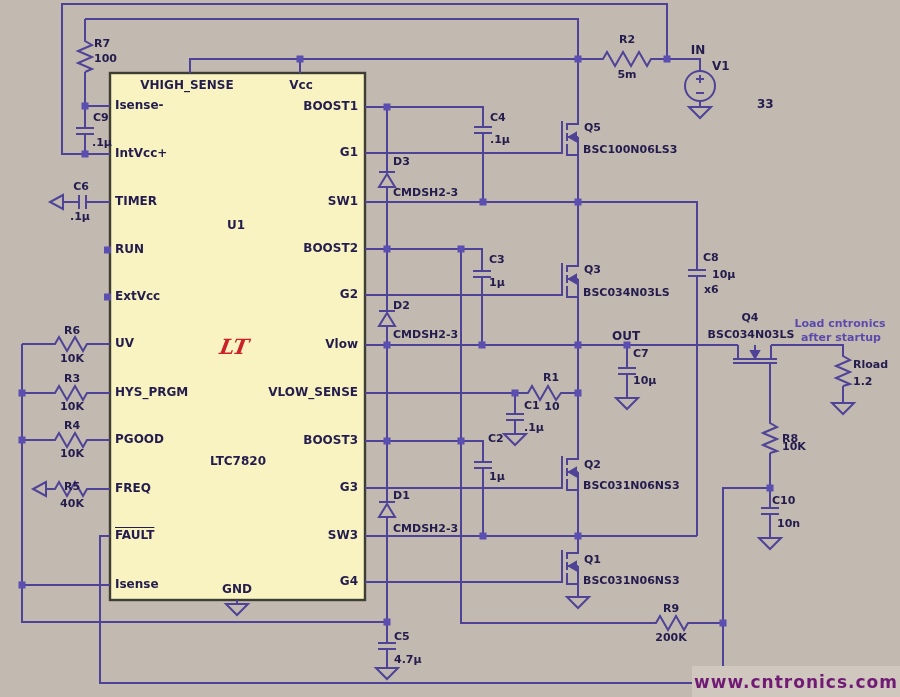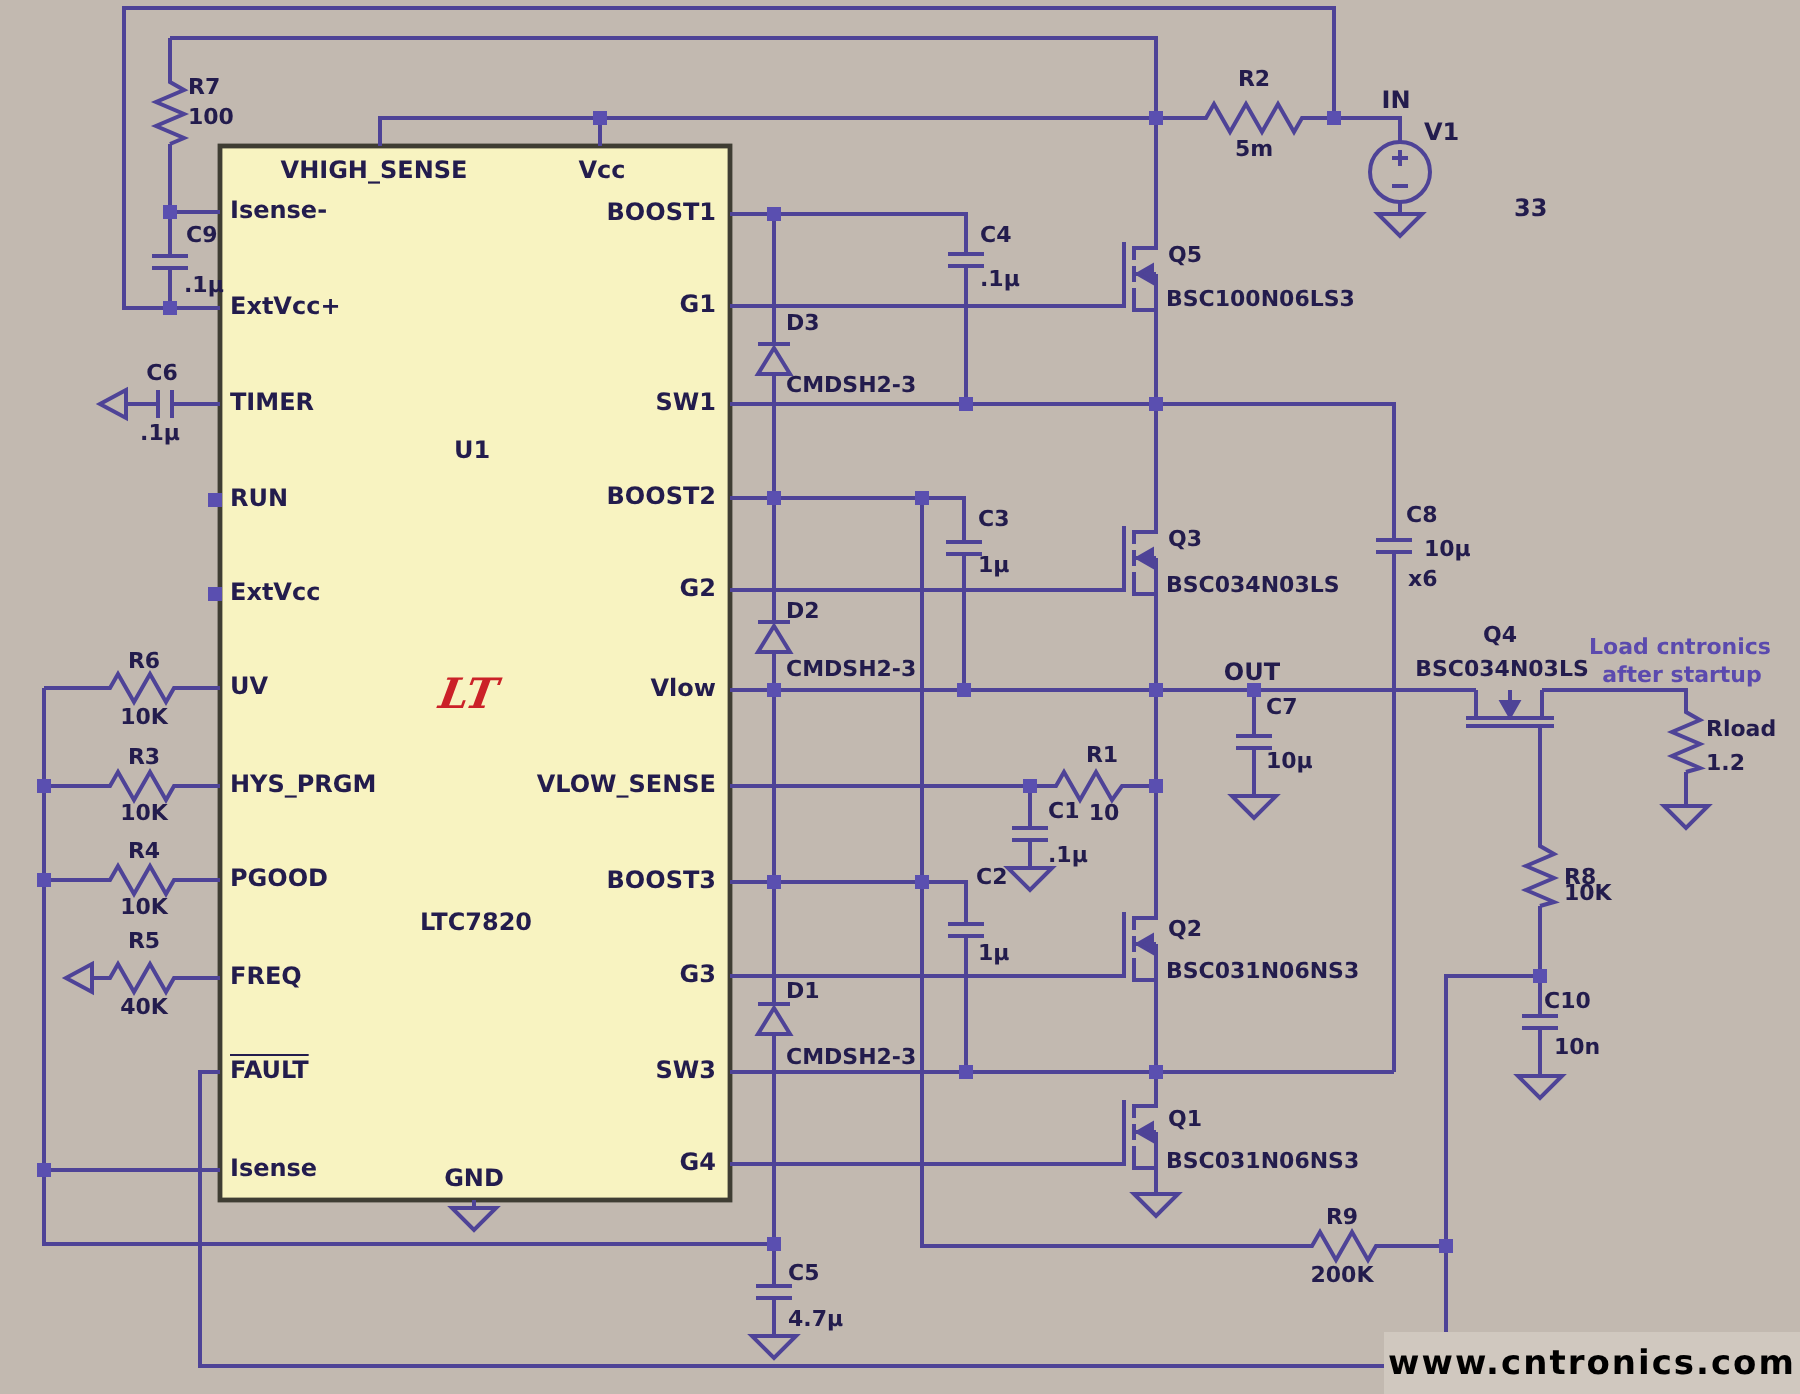--- a/index.html
+++ b/index.html
@@ -11,21 +11,21 @@
   .big{font-size:12px;}
   .ctr{transform:translateX(-50%);}
   .pinR{left:245px;width:113px;text-align:right;}
   .pinL{left:115px;}
   .ov{text-decoration:overline;}
   .note{color:#5b4aae;}
   .logo{position:absolute;left:220px;top:334px;font:italic bold 21px "DejaVu Serif",serif;
         color:#cb2128;transform:skewX(-10deg);}
   #wm{position:absolute;left:692px;top:666px;width:208px;height:31px;background:#d0c8bf;
       display:flex;align-items:center;justify-content:center;}
-  #wm span{font:600 17px "DejaVu Sans",sans-serif;color:#000000;letter-spacing:1px;}
+  #wm span{font:600 17px "DejaVu Sans",sans-serif;color:#701a75;letter-spacing:1px;}
 </style>
 </head>
 <body>
 
 <div id="canvas">
 
 <svg width="900" height="697" viewBox="0 0 900 697">
 
   <rect x="110" y="73" width="255" height="527" fill="#f8f3c1" stroke="#3f3d33" stroke-width="2.4"></rect>
 
@@ -211,21 +211,21 @@
 </svg>
 
 <span class="lbl big ctr" style="left:187px;top:79px">VHIGH_SENSE</span>
 <span class="lbl big ctr" style="left:301px;top:79px">Vcc</span>
 <span class="lbl big ctr" style="left:236px;top:219px">U1</span>
 <span class="logo">LT</span>
 <span class="lbl big ctr" style="left:238px;top:455px">LTC7820</span>
 <span class="lbl big ctr" style="left:237px;top:583px">GND</span>
 
 <span class="lbl big pinL" style="top:99px">Isense-</span>
-<span class="lbl big pinL" style="top:147px">ExtVcc+</span>
+<span class="lbl big pinL" style="top:147px">IntVcc+</span>
 <span class="lbl big pinL" style="top:195px">TIMER</span>
 <span class="lbl big pinL" style="top:243px">RUN</span>
 <span class="lbl big pinL" style="top:290px">ExtVcc</span>
 <span class="lbl big pinL" style="top:337px">UV</span>
 <span class="lbl big pinL" style="top:386px">HYS_PRGM</span>
 <span class="lbl big pinL" style="top:433px">PGOOD</span>
 <span class="lbl big pinL" style="top:482px">FREQ</span>
 <span class="lbl big pinL ov" style="top:529px">FAULT</span>
 <span class="lbl big pinL" style="top:578px">Isense</span>
 
@@ -246,21 +246,21 @@
 <span class="lbl" style="left:93px;top:111px">C9</span>
 <span class="lbl" style="left:92px;top:136px">.1µ</span>
 <span class="lbl ctr" style="left:81px;top:180px">C6</span>
 <span class="lbl ctr" style="left:80px;top:210px">.1µ</span>
 <span class="lbl ctr" style="left:72px;top:324px">R6</span>
 <span class="lbl ctr" style="left:72px;top:352px">10K</span>
 <span class="lbl ctr" style="left:72px;top:372px">R3</span>
 <span class="lbl ctr" style="left:72px;top:400px">10K</span>
 <span class="lbl ctr" style="left:72px;top:419px">R4</span>
 <span class="lbl ctr" style="left:72px;top:447px">10K</span>
-<span class="lbl ctr" style="left:72px;top:464px">R5</span>
+<span class="lbl ctr" style="left:72px;top:480px">R5</span>
 <span class="lbl ctr" style="left:72px;top:497px">40K</span>
 <span class="lbl ctr" style="left:627px;top:33px">R2</span>
 <span class="lbl ctr" style="left:627px;top:68px">5m</span>
 <span class="lbl big ctr" style="left:698px;top:44px">IN</span>
 <span class="lbl big" style="left:712px;top:60px">V1</span>
 <span class="lbl big" style="left:757px;top:98px">33</span>
 <span class="lbl" style="left:584px;top:121px">Q5</span>
 <span class="lbl" style="left:583px;top:143px">BSC100N06LS3</span>
 <span class="lbl" style="left:490px;top:111px">C4</span>
 <span class="lbl" style="left:490px;top:133px">.1µ</span>

